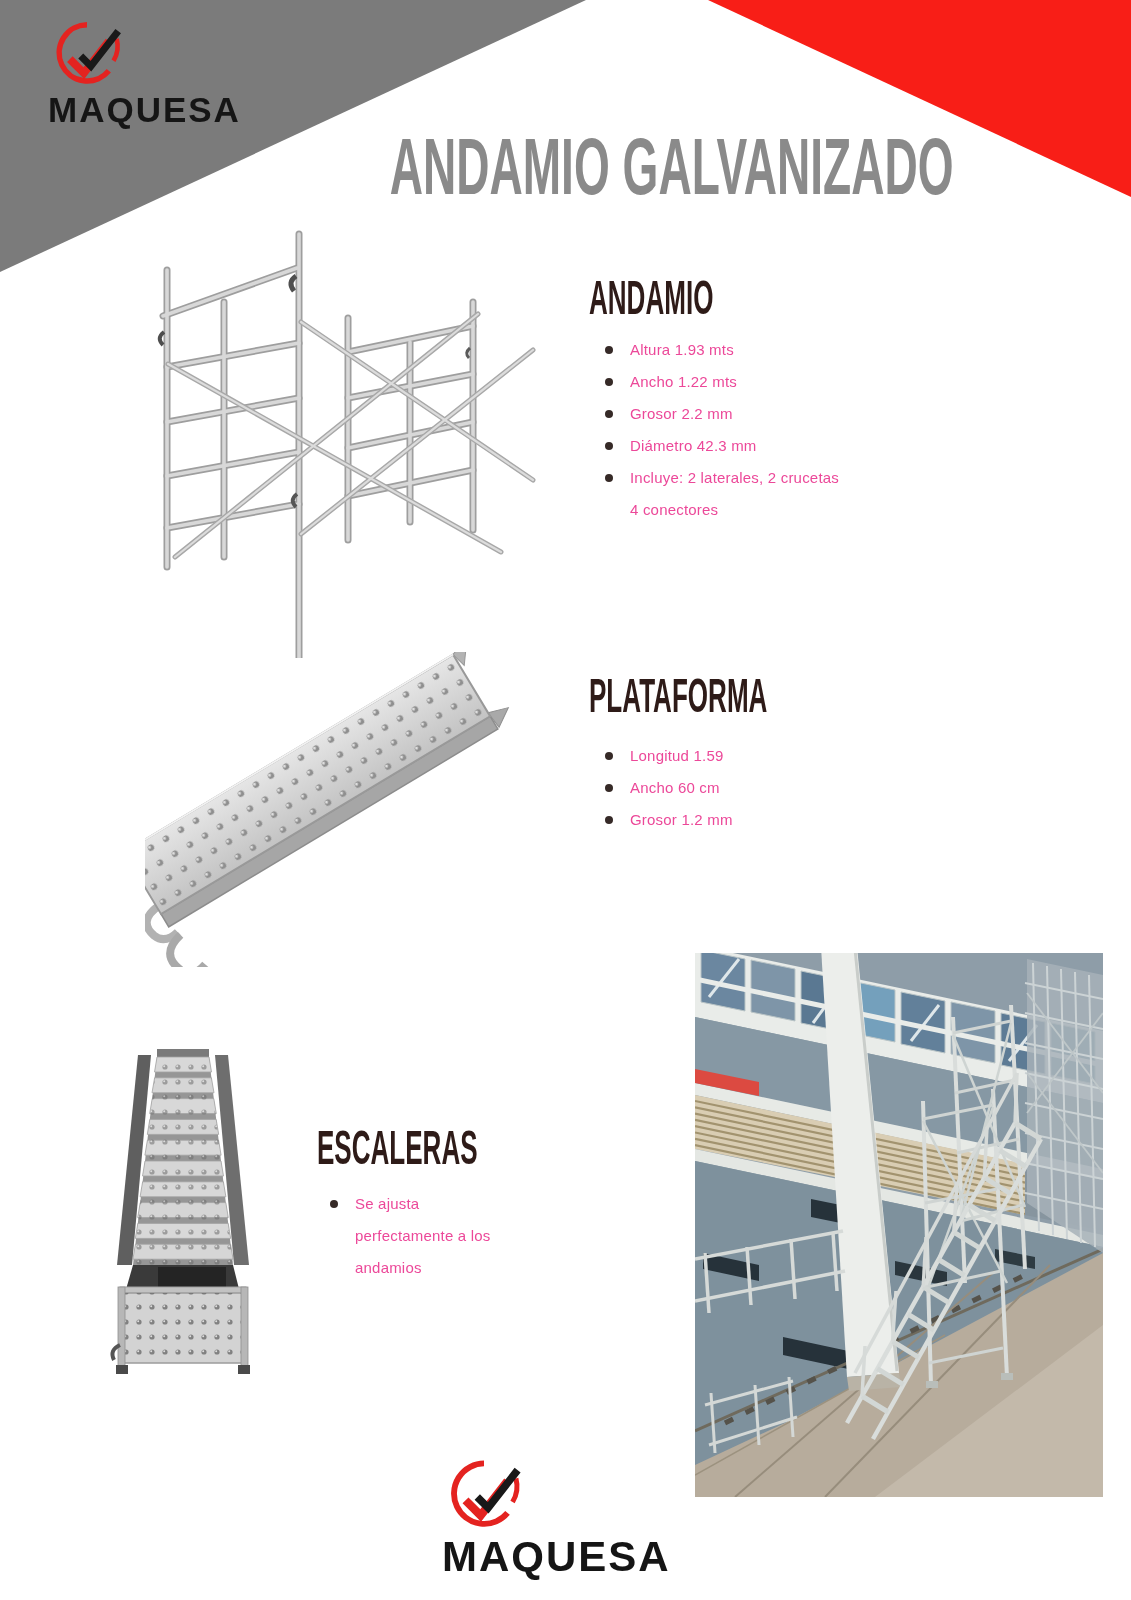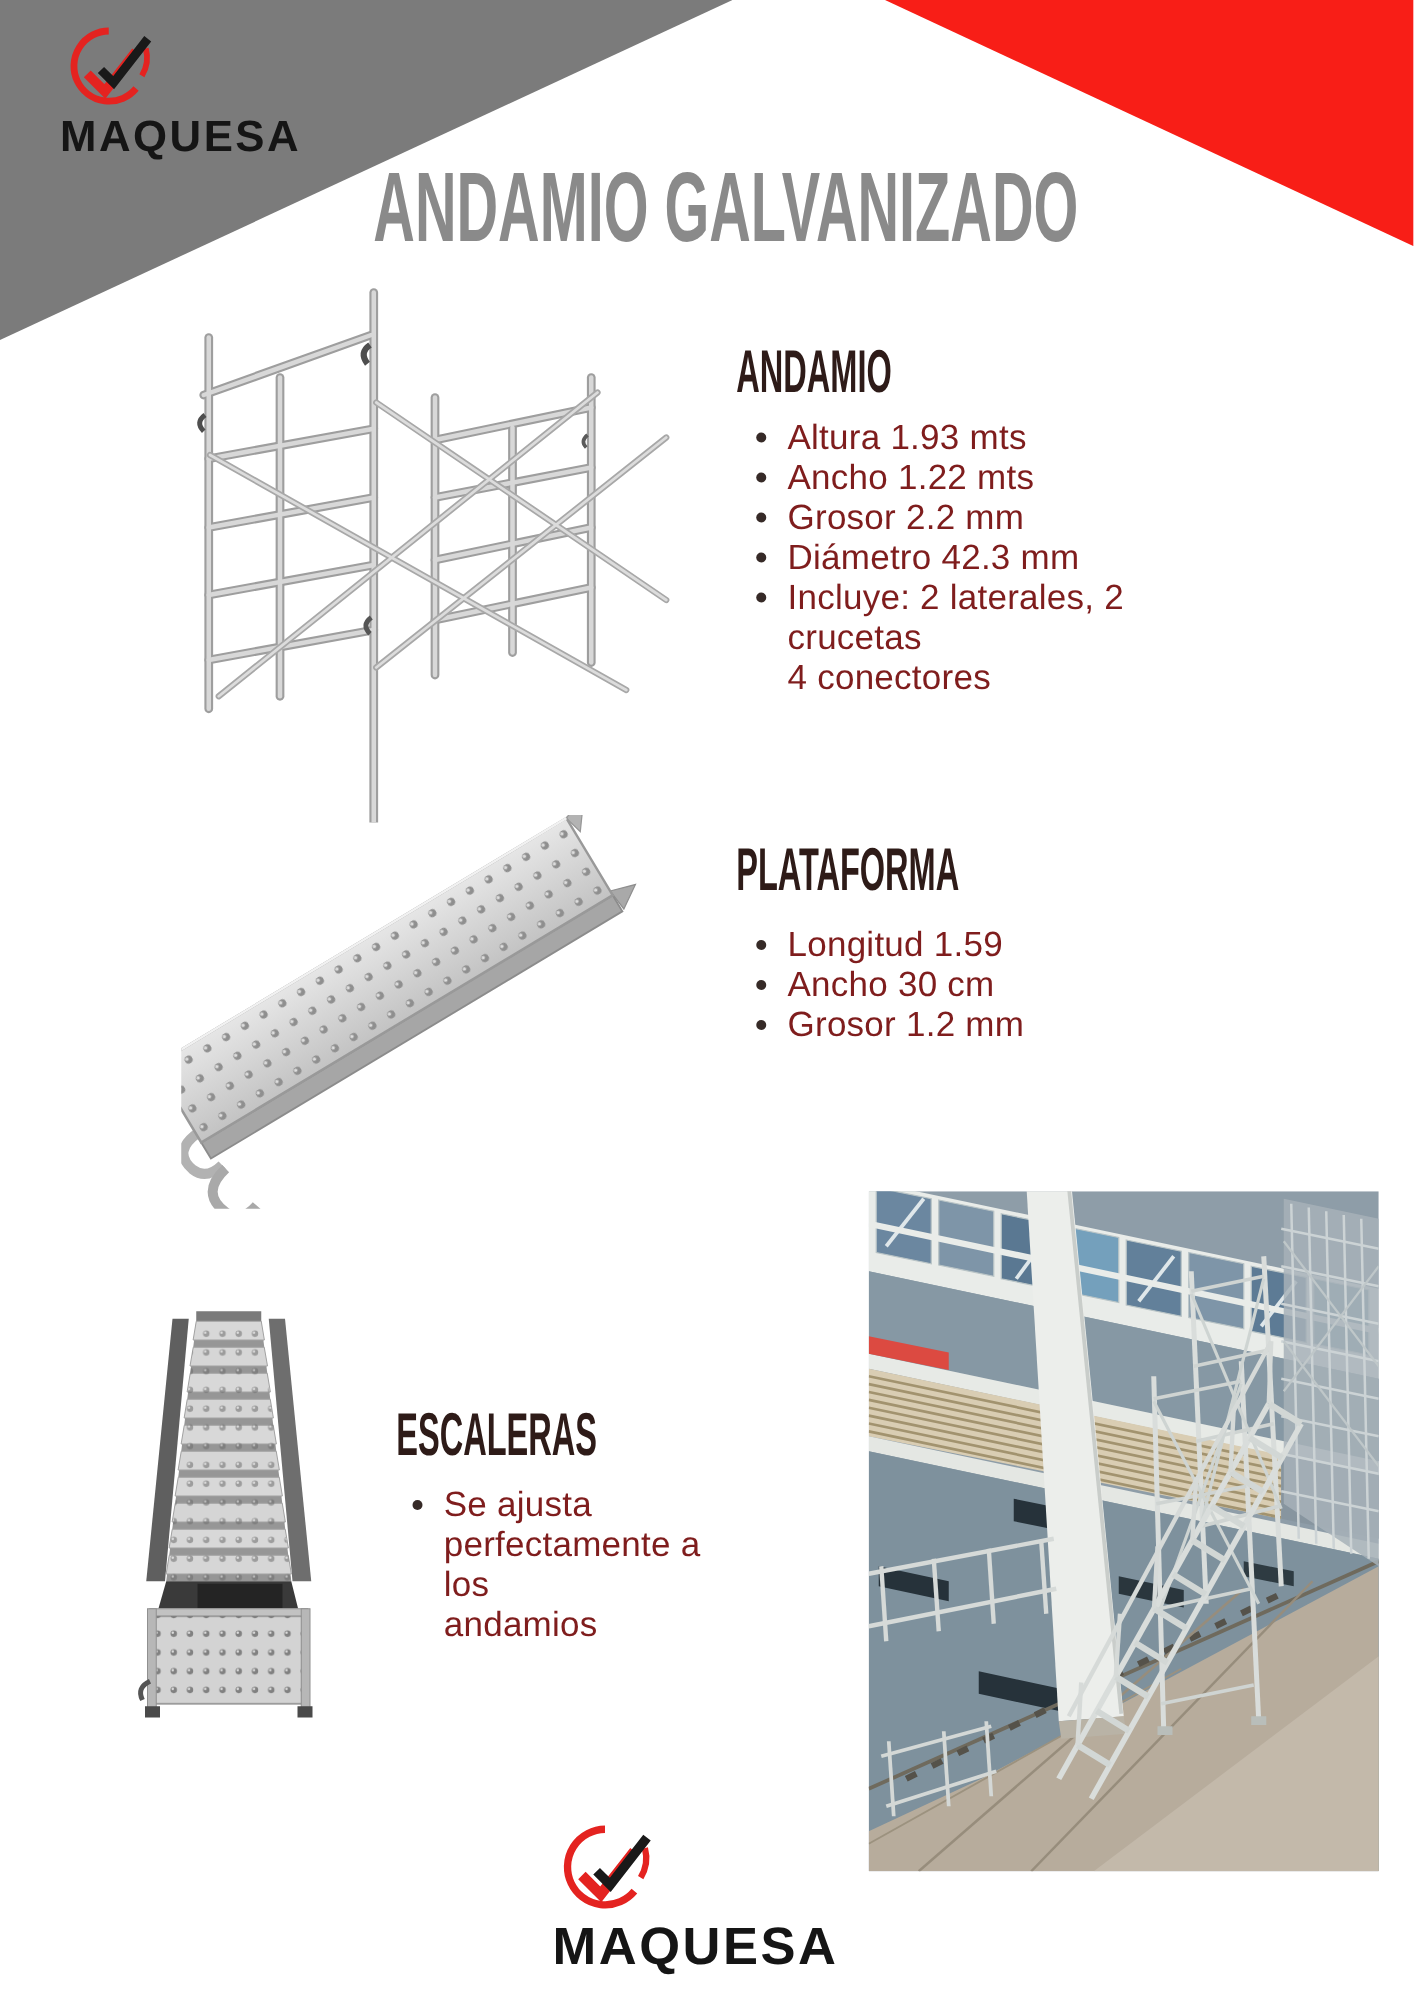--- a/index.html
+++ b/index.html
@@ -12,29 +12,29 @@
   #tri-red{left:708px;top:0;width:423px;height:197px;background:#f81e17;
            clip-path:polygon(0 0,100% 0,100% 100%);}
   
   .logo{display:flex;flex-direction:column;align-items:flex-start;}
   .logo-text{font-weight:bold;color:#151515;letter-spacing:2px;line-height:1;}
   #logo-top{left:48px;top:20px;width:190px;}
   #logo-top .logo-text{font-size:35px;}
   #logo-bottom{left:442px;top:1458px;width:230px;}
   #logo-bottom .logo-text{font-size:42px;letter-spacing:2px;}
   
-  #title-wrap{left:140px;top:121px;width:960px;text-align:left;}
+  #title-wrap{left:152px;top:121px;width:960px;text-align:right;}
   .cond{display:inline-block;white-space:nowrap;font-weight:bold;}
   #title-wrap .cond{font-size:72px;color:#8a8a8a;transform:scale(0.64,1.1);transform-origin:50% 0;}
   
   .sec-heading{font-weight:bold;color:#2e1b18;}
   .sec-heading .cond{font-size:42px;transform:scale(0.62,1.15);transform-origin:0 0;}
   
-  ul.bullets{list-style:none;margin:0;padding:0;font-size:28px;letter-spacing:0.2px;
-             line-height:32px;color:#7f1d1d;}
+  ul.bullets{list-style:none;margin:0;padding:0;font-size:15px;letter-spacing:0.2px;
+             line-height:32px;color:#ec4899;}
   ul.bullets li{position:relative;padding-left:41px;white-space:pre-line;}
   ul.bullets li::before{content:"";position:absolute;left:16px;top:12px;width:8px;height:8px;
              border-radius:50%;background:#362a27;}
   #escaleras-list li{padding-left:38px;}
   #escaleras-list li::before{left:13px;}
   svg{display:block;}
 </style>
 </head>
 <body>
 
@@ -105,21 +105,21 @@
     <path d="M179 272 q-8 6 -1 13" fill="none" stroke="#555555" stroke-width="4"></path>
     <path d="M352 126 q-6 5 -1 10" fill="none" stroke="#5a5a5a" stroke-width="3"></path>
   </svg>
 
   <div class="abs sec-heading" style="left:589px;top:668px;">
     <span class="cond">PLATAFORMA</span>
   </div>
   <ul class="abs bullets" style="left:589px;top:740px;width:380px;">
 
   <li>Longitud 1.59</li>
-      <li>Ancho 30 cm</li>
+      <li>Ancho 60 cm</li>
       <li>Grosor 1.2 mm</li>
     </ul>
 
   <svg class="abs" style="left:145px;top:652px;" width="400" height="315" viewBox="0 0 400 315">
     <defs>
       <linearGradient id="plk" x1="0" y1="0" x2="0" y2="1">
         <stop offset="0" stop-color="#e6e6e6"></stop>
           <stop offset="1" stop-color="#c3c3c3"></stop>
       </linearGradient>
       <pattern id="perfA" width="17.5" height="17.5" patternUnits="userSpaceOnUse">

